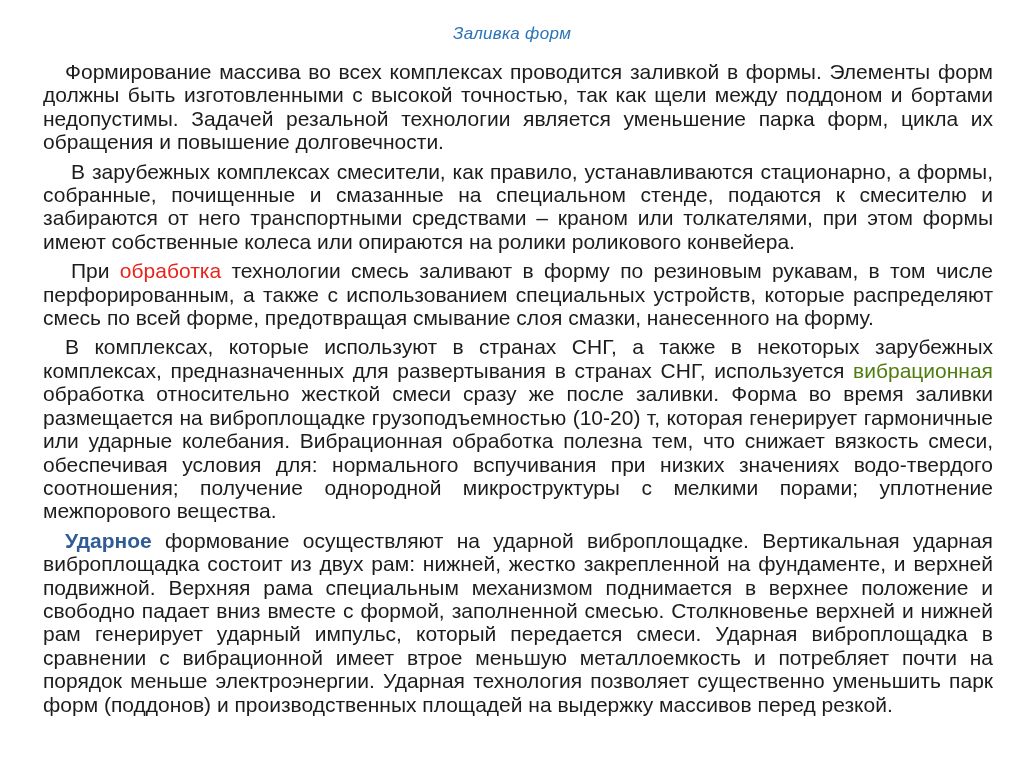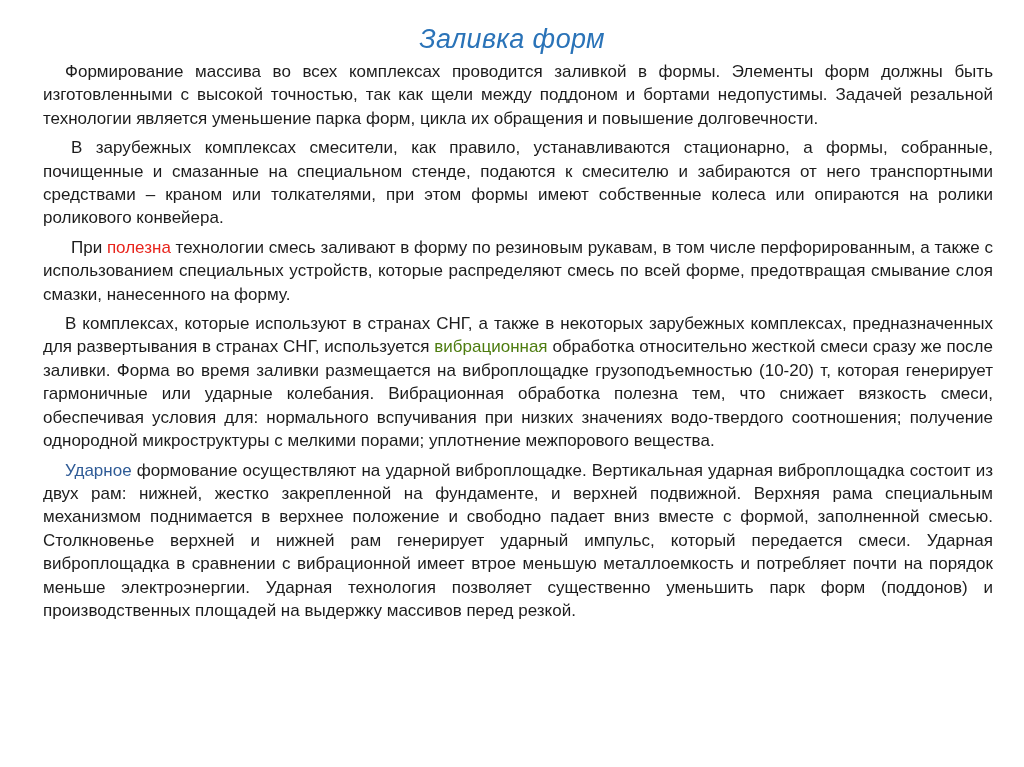--- a/index.html
+++ b/index.html
@@ -22,55 +22,55 @@
       height: 767px;
       background: #ffffff;
     }
     .title {
       position: absolute;
       top: 24px;
       left: 0;
       width: 1024px;
       text-align: center;
       font-style: italic;
-      font-size: 27px;
+      font-size: 17px;
       color: #2a73b8;
       letter-spacing: 0.3px;
     }
     .content {
       position: absolute;
       top: 60px;
       left: 43px;
       width: 950px;
-      font-size: 17px;
+      font-size: 21px;
       line-height: 23.4px;
       text-align: justify;
       color: #1c1c1c;
     }
     .para {
       margin: 0 0 6px 0;
       text-indent: 22px;
     }
     .para.p2, .para.p3 {
       text-indent: 28px;
     }
     .hl-red { color: #e8241c; }
     .hl-green { color: #4d7c0f; }
-    .hl-blue { color: #2f5b96; }
+    .hl-blue { color: #2f5b96; font-weight: bold; }
   </style>
 </head>
 <body>
 
 <div class="slide">
   <div class="title">Заливка форм</div>
 
   <div class="content">
     <p class="para p1">
       <span>Формирование массива во всех комплексах проводится заливкой в формы. Элементы форм должны быть изготовленными с высокой точностью, так как щели между поддоном и бортами недопустимы. Задачей резальной технологии является уменьшение парка форм, цикла их обращения и повышение долговечности.</span>
     </p>
     <p class="para p2">
       <span>В зарубежных комплексах смесители, как правило, устанавливаются стационарно, а формы, собранные, почищенные и смазанные на специальном стенде, подаются к смесителю и забираются от него транспортными средствами – краном или толкателями, при этом формы имеют собственные колеса или опираются на ролики роликового конвейера.</span>
     </p>
-    <p class="para p3"><span>При </span><span class="hl-red">полезна</span><span> технологии смесь заливают в форму по резиновым рукавам, в том числе перфорированным, а также с использованием специальных устройств, которые распределяют смесь по всей форме, предотвращая смывание слоя смазки, нанесенного на форму.</span></p>
+    <p class="para p3"><span>При </span><span class="hl-red">обработка</span><span> технологии смесь заливают в форму по резиновым рукавам, в том числе перфорированным, а также с использованием специальных устройств, которые распределяют смесь по всей форме, предотвращая смывание слоя смазки, нанесенного на форму.</span></p>
     <p class="para p4"><span>В комплексах, которые используют в странах СНГ, а также в некоторых зарубежных комплексах, предназначенных для развертывания в странах СНГ, используется </span><span class="hl-green">вибрационная</span><span> обработка относительно жесткой смеси сразу же после заливки. Форма во время заливки размещается на виброплощадке грузоподъемностью (10-20) т, которая генерирует гармоничные или ударные колебания. Вибрационная обработка полезна тем, что снижает вязкость смеси, обеспечивая условия для: нормального вспучивания при низких значениях водо-твердого соотношения; получение однородной микроструктуры с мелкими порами; уплотнение межпорового вещества.</span></p>
     <p class="para p5"><span></span><span class="hl-blue">Ударное</span><span> формование осуществляют на ударной виброплощадке. Вертикальная ударная виброплощадка состоит из двух рам: нижней, жестко закрепленной на фундаменте, и верхней подвижной. Верхняя рама специальным механизмом поднимается в верхнее положение и свободно падает вниз вместе с формой, заполненной смесью. Столкновенье верхней и нижней рам генерирует ударный импульс, который передается смеси. Ударная виброплощадка в сравнении с вибрационной имеет втрое меньшую металлоемкость и потребляет  почти на порядок меньше электроэнергии. Ударная технология позволяет  существенно уменьшить парк форм (поддонов) и производственных площадей на выдержку массивов перед резкой.</span></p>
   </div>
 </div>
 
 </body></html>

